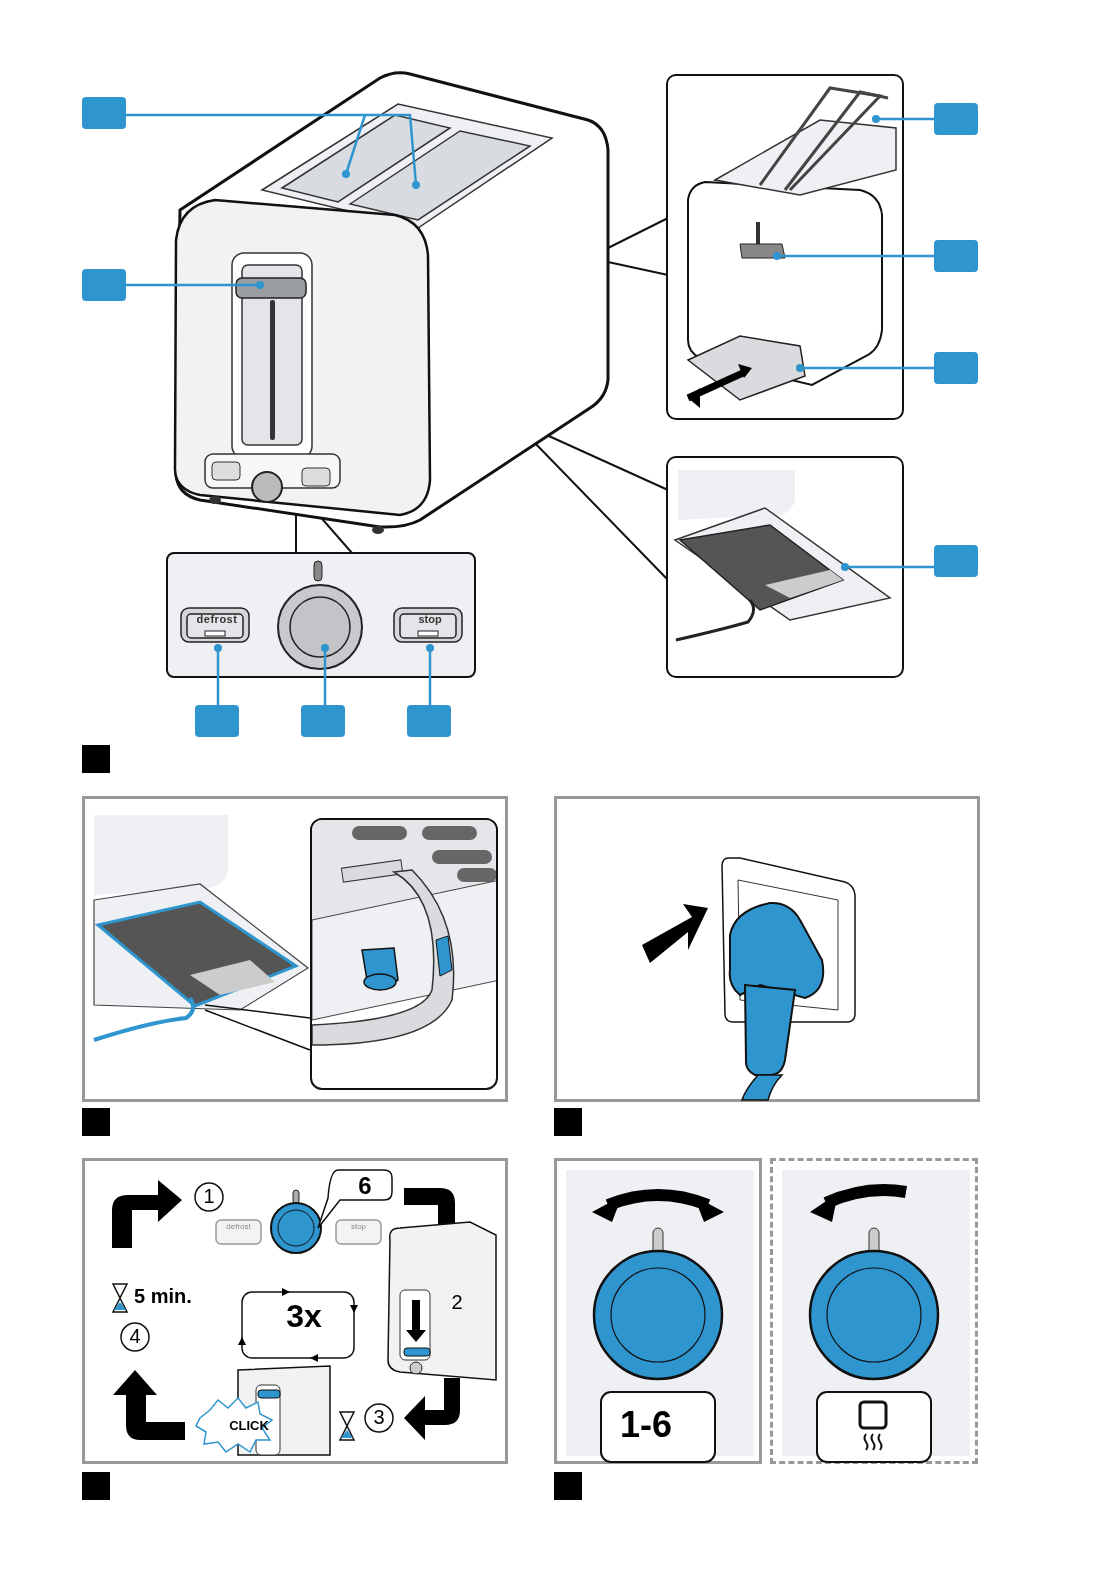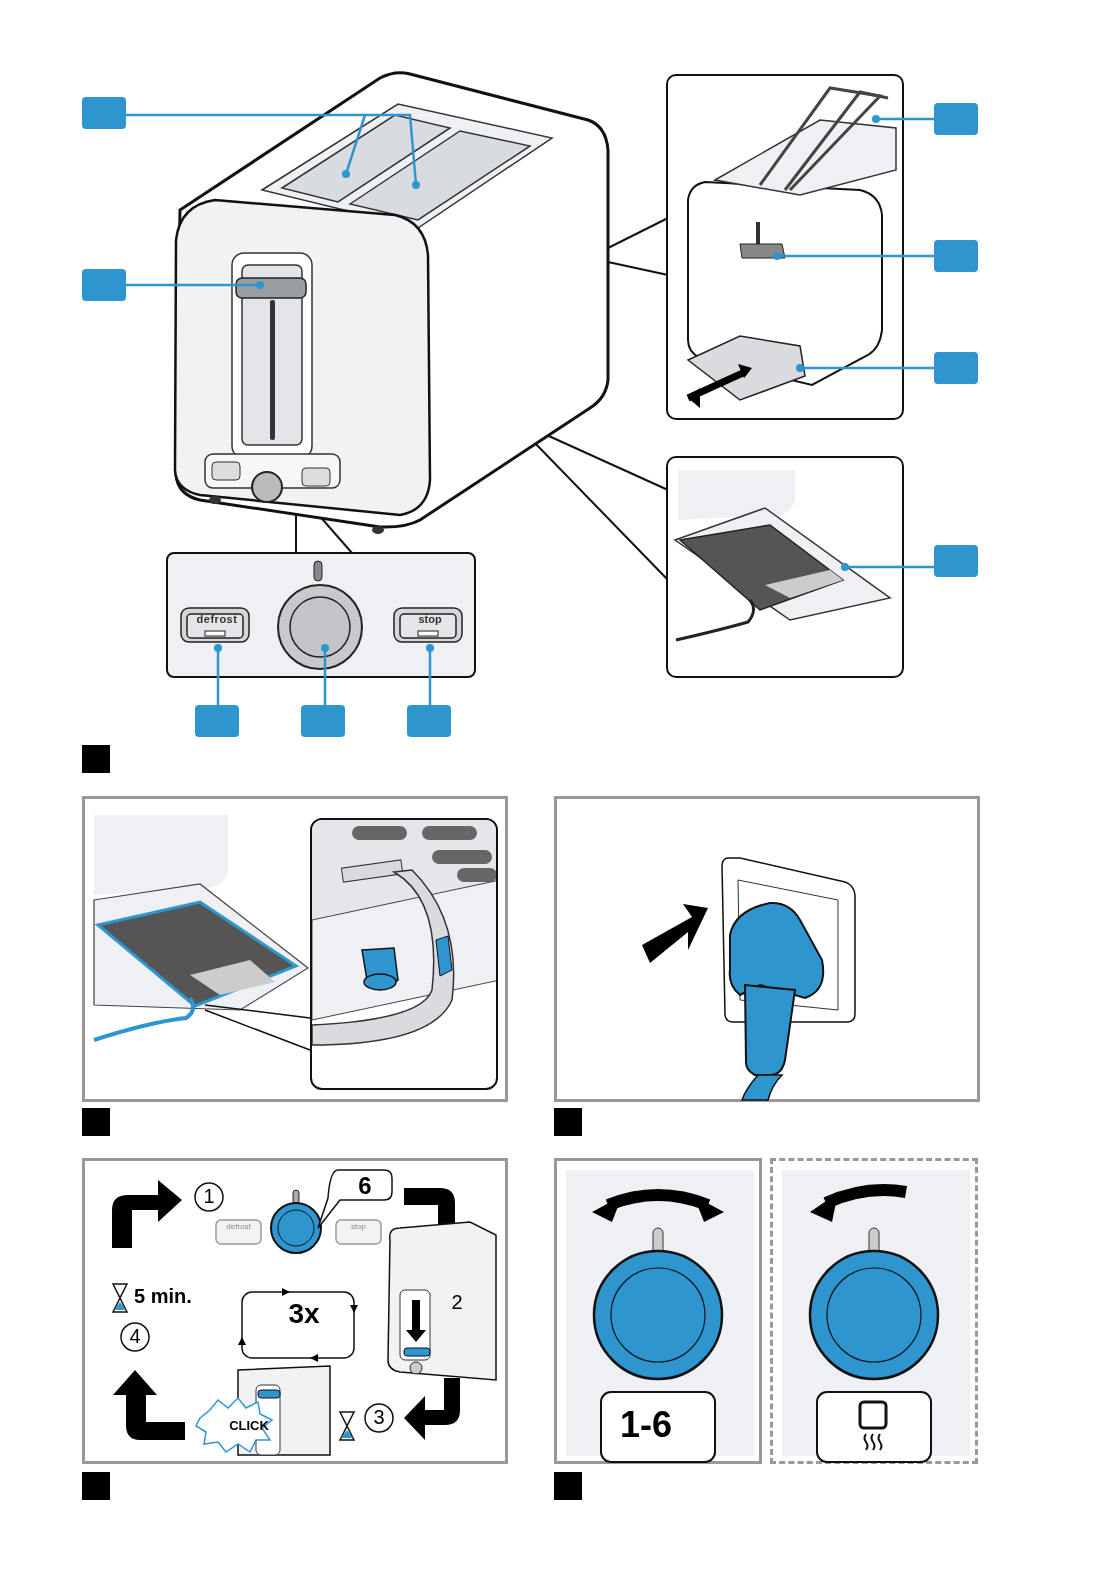--- a/index.html
+++ b/index.html
@@ -218,21 +218,21 @@
   <rect x="256" y="1385" width="24" height="70" rx="5" fill="#fff" stroke="#333"></rect>
   <rect x="258" y="1390" width="22" height="8" rx="3" fill="#2f95cf" stroke="#111"></rect>
 
   <polygon points="200,1418 210,1410 218,1400 228,1408 238,1398 246,1408 258,1402 260,1414 272,1420 262,1428 270,1440 256,1440 250,1452 238,1444 226,1452 218,1442 204,1444 206,1432 196,1426" fill="#fff" stroke="#2f95cf" stroke-width="1.5"></polygon>
 </svg>
 <div class="abs lbl" style="left:195px;top:1185px;width:28px;text-align:center;font-size:20px">1</div>
 <div class="abs lbl" style="left:443px;top:1291px;width:28px;text-align:center;font-size:20px">2</div>
 <div class="abs lbl" style="left:365px;top:1406px;width:28px;text-align:center;font-size:20px">3</div>
 <div class="abs lbl" style="left:121px;top:1325px;width:28px;text-align:center;font-size:20px">4</div>
 <div class="abs lbl" style="left:340px;top:1172px;width:50px;text-align:center;font-size:24px;font-weight:bold">6</div>
-<div class="abs lbl" style="left:242px;top:1298px;width:124px;text-align:center;font-size:28px;font-weight:bold">3x</div>
+<div class="abs lbl" style="left:242px;top:1298px;width:124px;text-align:center;font-size:32px;font-weight:bold">3x</div>
 <div class="abs lbl" style="left:134px;top:1285px;font-size:20px;font-weight:bold">5 min.</div>
 <div class="abs lbl" style="left:214px;top:1418px;width:70px;text-align:center;font-size:13px;font-weight:bold">CLICK</div>
 <div class="abs lbl" style="left:216px;top:1222px;width:45px;text-align:center;font-size:8px;color:#888">defrost</div>
 <div class="abs lbl" style="left:336px;top:1222px;width:45px;text-align:center;font-size:8px;color:#888">stop</div>
 <div class="figmark" style="left:82px;top:1472px"></div>
 
 <div class="frame" style="left:554px;top:1158px;width:208px;height:306px;background:#fff"></div>
 <div class="abs" style="left:566px;top:1170px;width:188px;height:286px;background:#eef0f3"></div>
 <div class="abs" style="left:770px;top:1158px;width:208px;height:306px;border:3px dashed #999;box-sizing:border-box;background:#fff"></div>
 <div class="abs" style="left:782px;top:1170px;width:188px;height:286px;background:#eef0f3"></div>

